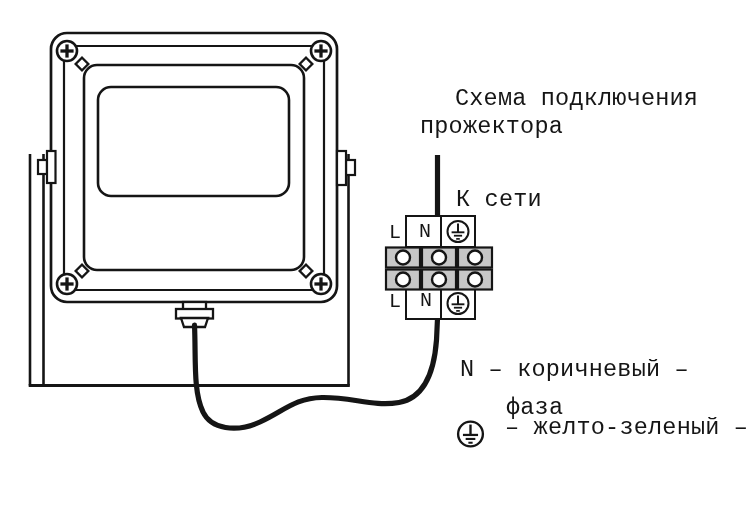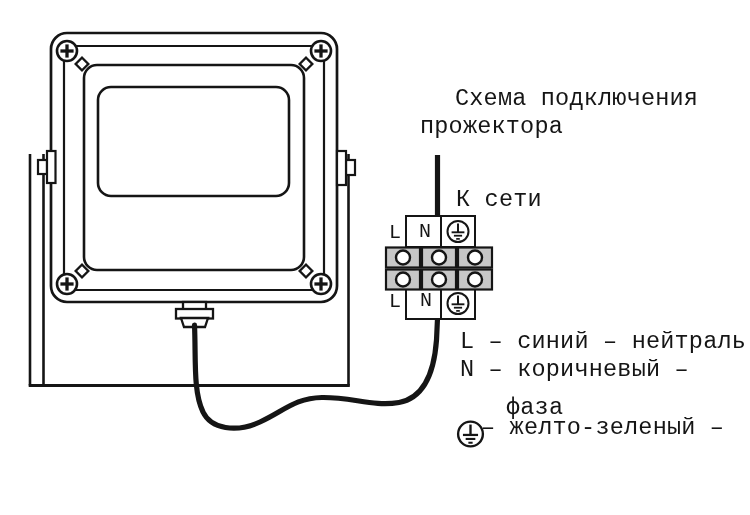--- a/index.html
+++ b/index.html
@@ -124,18 +124,17 @@
   <div class="lbl t-main" style="left:455px;top:87px;">Схема подключения</div>
   <div class="lbl t-main" style="left:404px;top:115px;margin-left:16px;">прожектора</div>
 
   <div class="lbl t-main" style="left:456px;top:153px;margin-top:35px;">К сети</div>
 
   <div class="lbl t-term" style="left:389px;top:223px;">L</div>
   <div class="lbl t-term" style="left:419px;top:222px;">N</div>
   <div class="lbl t-term" style="left:389px;top:292px;">L</div>
   <div class="lbl t-term" style="left:420px;top:291px;">N</div>
 
-  <div class="lbl t-main" style="left:460px;top:330px;">L – синий – нейтраль</div>
   <div class="lbl t-main" style="left:460px;top:358px;">N – коричневый –</div>
   <div class="lbl t-main" style="left:506px;top:388px;margin-top:8px;">фаза</div>
-  <div class="lbl t-main" style="left:481px;top:416px;">– желто-зеленый –</div>
+  <div class="lbl t-main" style="left:505px;top:416px;">– желто-зеленый –</div>
 
 </div>
 
 </body></html>

